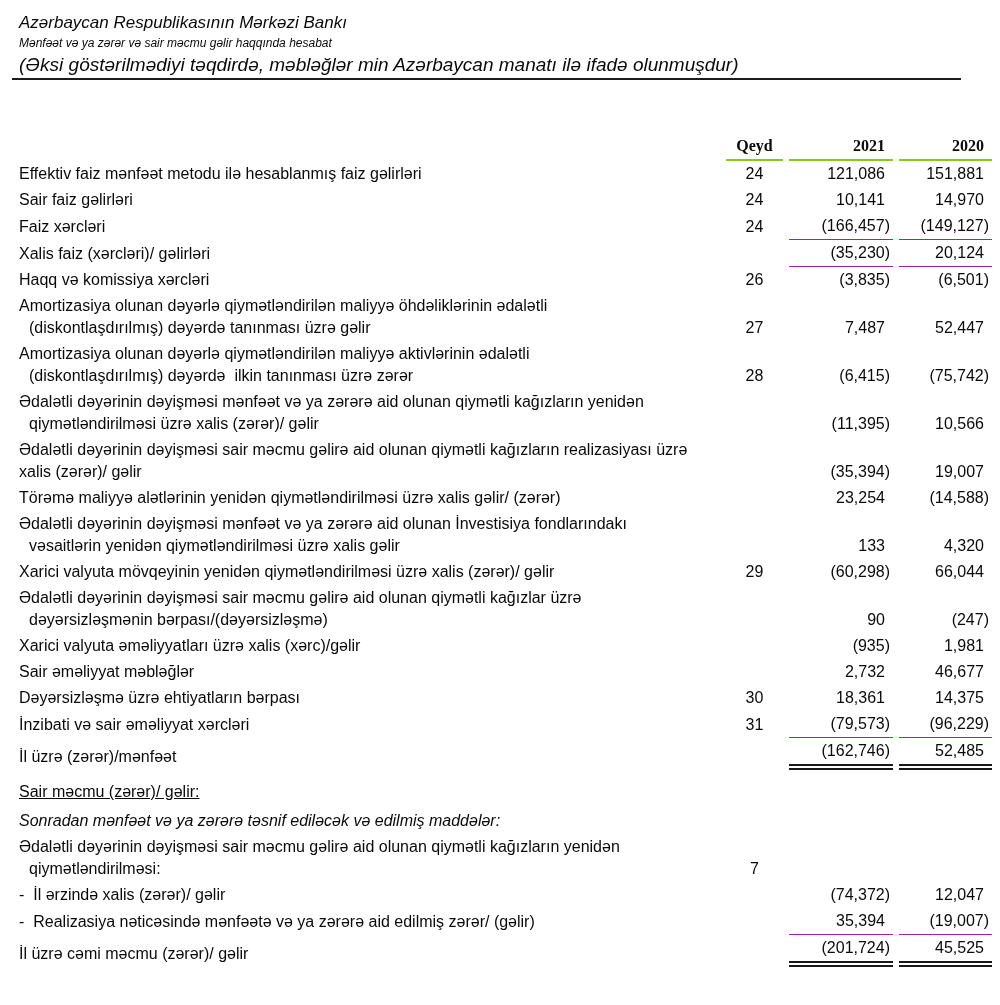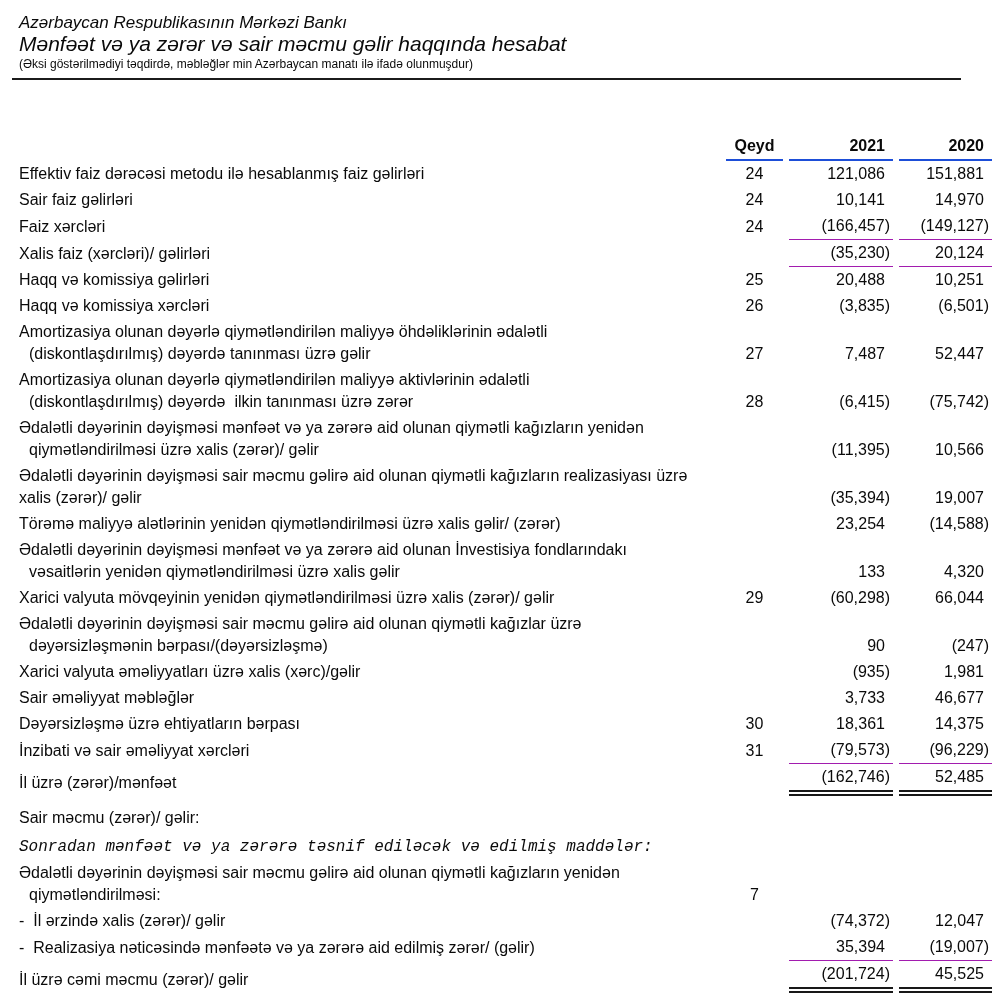--- a/index.html
+++ b/index.html
@@ -5,58 +5,58 @@
   html, body { margin: 0; padding: 0; }
   body {
     width: 1000px; height: 1005px;
     background: #ffffff; color: #0a0a0a;
     font-family: "Liberation Sans", "DejaVu Sans", sans-serif;
     overflow: hidden;
   }
   .page { padding: 12px 0 0 19px; }
 
   .doc-header .t1 { font-weight: normal; font-style: italic; font-size: 17px; line-height: 21px; }
-  .doc-header .t2 { font-style: italic; font-size: 21px; line-height: 21px; }
-  .doc-header .t3 { font-size: 12px; line-height: 21px; }
+  .doc-header .t2 { font-style: italic; font-size: 12px; line-height: 21px; }
+  .doc-header .t3 { font-style: italic; font-size: 19px; line-height: 21px; }
   .header-rule { height: 2px; background: #1b1b1b; width: 949px; margin: 3px 0 0 -7px; }
 
   table.stmt {
     border-collapse: collapse; table-layout: fixed;
     width: 973px; margin-top: 53px;
     font-size: 16px; color: #0a0a0a;
   }
   .stmt th, .stmt td { padding: 0; vertical-align: bottom; font-weight: normal; text-align: left; }
   .inner { line-height: 22px; padding: 2px 0; }
 
   .col-label { width: 707px; }
   .col-qeyd  { width: 62px; }
   .col-2021  { width: 105px; }
   .col-2020  { width: 99px; }
 
   .col-qeyd .inner { text-align: center; margin-right: 5px; }
   .col-num .inner { text-align: right; }
   .col-2021 .inner { margin-left: 1px; }
   .col-2020 .inner { margin-left: 6px; }
 
-  thead .inner { font-weight: bold; border-bottom: 2px solid #1d4ed8; }
+  thead .inner { font-weight: bold; border-bottom: 2px solid #84cc16; font-family: Liberation Serif, serif; }
   thead .col-num .inner { padding-right: 8px; }
 
   tr.u1 .col-num .inner { border-bottom: 1px solid #a21caf; }
   tr.u2 .col-num .inner { border-bottom: 6px double #181818; }
 
   .val { display: inline-block; }
   .val.pos { margin-right: 8px; }
   .val.neg { margin-right: 3px; }
 
   .lbl { white-space: nowrap; }
   .lbl.ind { padding-left: 10px; }
 
   tr.bold { font-weight: bold; margin-left: 29px; }
-  tr.italic { font-style: italic; font-family: Liberation Mono, monospace; }
-  tr.gap-lg td { padding-top: 9px; }
+  tr.italic { font-style: italic; }
+  tr.gap-lg td { padding-top: 9px; text-decoration: underline; }
   tr.gap-sm td { padding-top: 3px; }
 </style>
 </head>
 <body>
 
 <div class="page">
 
   <div class="doc-header">
     <div class="t1">Azərbaycan Respublikasının Mərkəzi Bankı</div>
     <div class="t2">Mənfəət və ya zərər və sair məcmu gəlir haqqında hesabat</div>
@@ -82,21 +82,21 @@
         </th>
         <th class="col-num col-2020">
           <div class="inner">2020</div>
         </th>
       </tr>
     </thead>
     <tbody>
         <tr>
           <td class="col-label">
             <div class="inner">
-              <div class="lbl">Effektiv faiz dərəcəsi metodu ilə hesablanmış faiz gəlirləri</div>
+              <div class="lbl">Effektiv faiz mənfəət metodu ilə hesablanmış faiz gəlirləri</div>
             </div>
           </td>
           <td class="col-qeyd">
             <div class="inner">24</div>
           </td>
           <td class="col-num col-2021">
             <div class="inner"><span class="val pos">121,086</span></div>
           </td>
           <td class="col-num col-2020">
             <div class="inner"><span class="val pos">151,881</span></div>
@@ -141,36 +141,20 @@
             </div>
           </td>
           <td class="col-qeyd">
             <div class="inner"></div>
           </td>
           <td class="col-num col-2021">
             <div class="inner"><span class="val neg">(35,230)</span></div>
           </td>
           <td class="col-num col-2020">
             <div class="inner"><span class="val pos">20,124</span></div>
-          </td>
-        </tr>
-        <tr>
-          <td class="col-label">
-            <div class="inner">
-              <div class="lbl">Haqq və komissiya gəlirləri</div>
-            </div>
-          </td>
-          <td class="col-qeyd">
-            <div class="inner">25</div>
-          </td>
-          <td class="col-num col-2021">
-            <div class="inner"><span class="val pos">20,488</span></div>
-          </td>
-          <td class="col-num col-2020">
-            <div class="inner"><span class="val pos">10,251</span></div>
           </td>
         </tr>
         <tr>
           <td class="col-label">
             <div class="inner">
               <div class="lbl">Haqq və komissiya xərcləri</div>
             </div>
           </td>
           <td class="col-qeyd">
             <div class="inner">26</div>
@@ -335,21 +319,21 @@
         <tr>
           <td class="col-label">
             <div class="inner">
               <div class="lbl">Sair əməliyyat məbləğlər</div>
             </div>
           </td>
           <td class="col-qeyd">
             <div class="inner"></div>
           </td>
           <td class="col-num col-2021">
-            <div class="inner"><span class="val pos">3,733</span></div>
+            <div class="inner"><span class="val pos">2,732</span></div>
           </td>
           <td class="col-num col-2020">
             <div class="inner"><span class="val pos">46,677</span></div>
           </td>
         </tr>
         <tr>
           <td class="col-label">
             <div class="inner">
               <div class="lbl">Dəyərsizləşmə üzrə ehtiyatların bərpası</div>
             </div>

